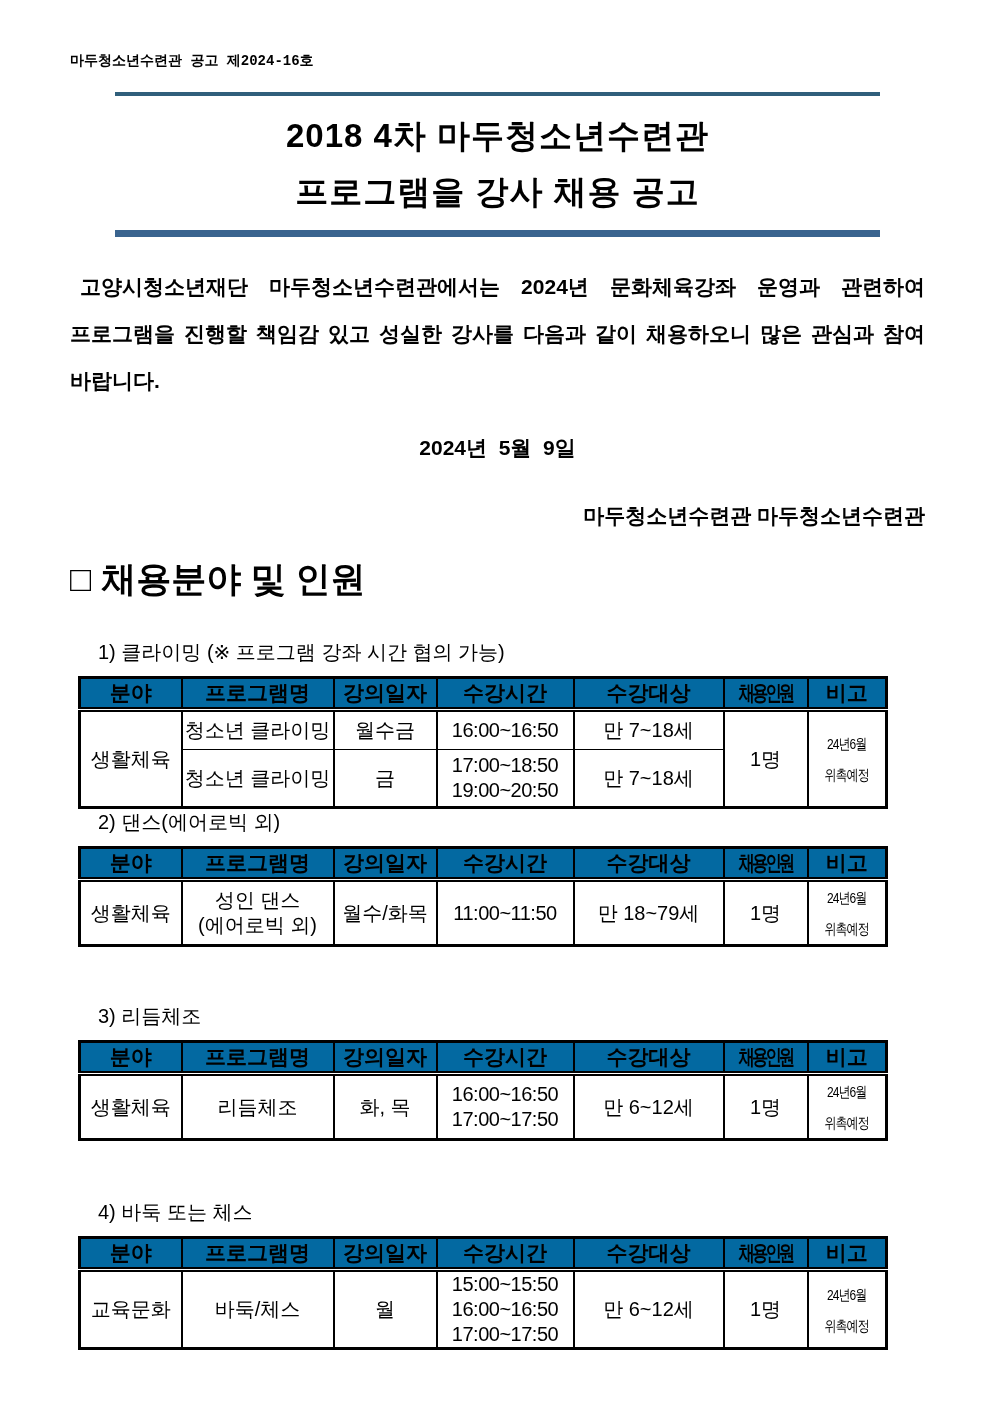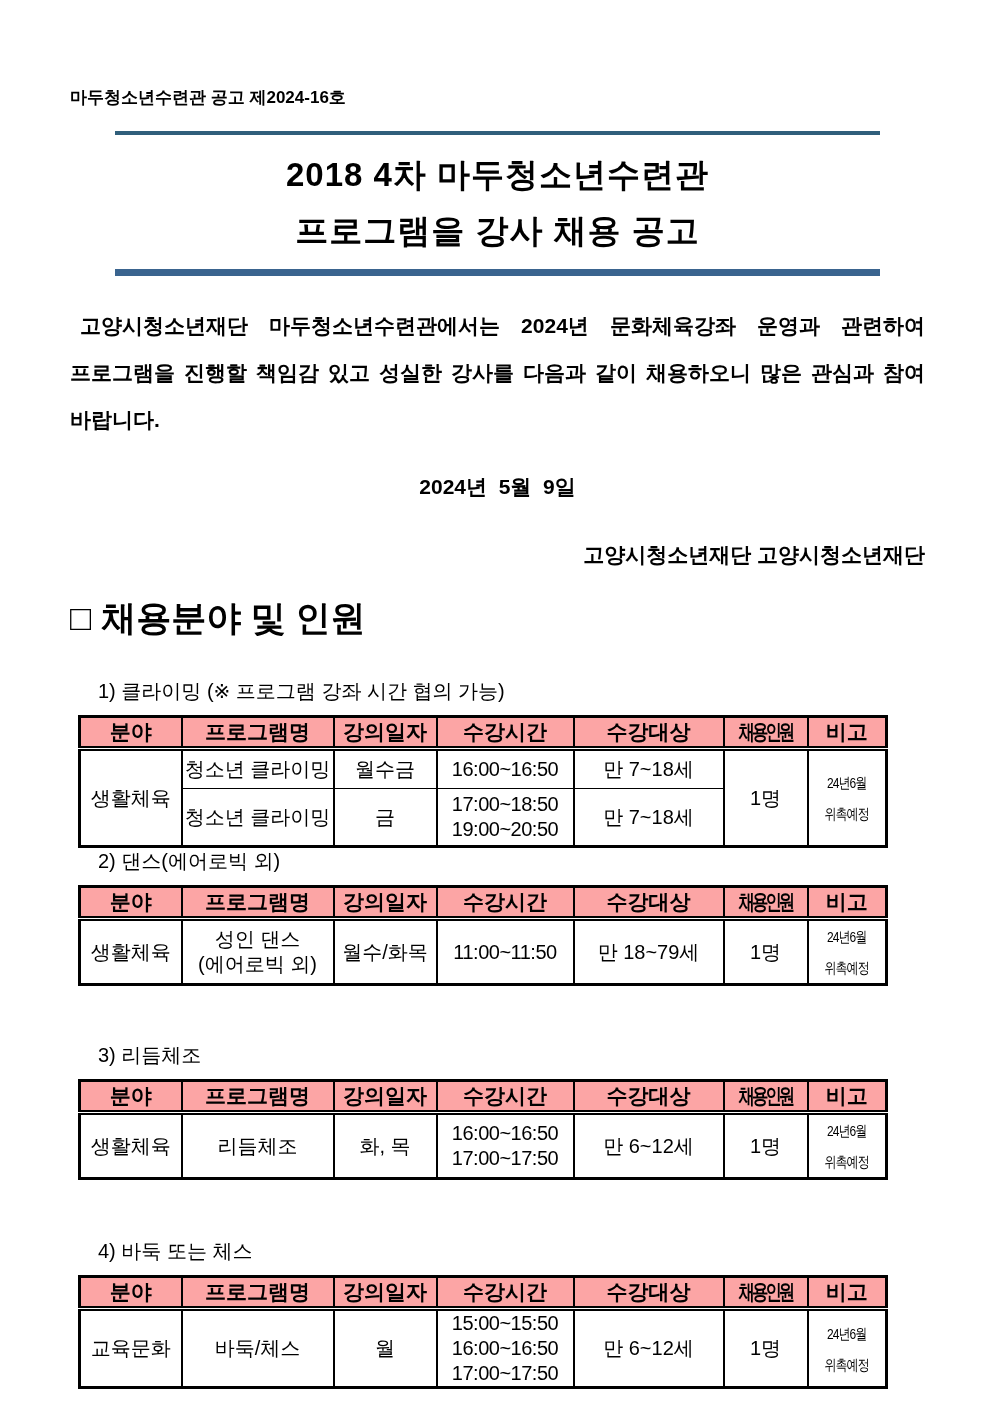--- a/index.html
+++ b/index.html
@@ -5,21 +5,21 @@
   * { margin: 0; padding: 0; box-sizing: border-box; }
   html, body { background: #ffffff; }
   body {
     width: 992px; height: 1403px;
     font-family: "Liberation Sans", "DejaVu Sans", sans-serif;
     color: #000;
     overflow: hidden;
   }
   .page { width: 992px; height: 1403px; padding: 0 67px 0 70px; position: relative; }
 
-  .doc-number { margin-top: 86px; font-size: 17px; font-weight: 700; }
+  .doc-number { margin-top: 52px; font-size: 14px; font-weight: 700; font-family: Liberation Mono, monospace; }
 
   .title-wrap { margin: 22px 0 0 45px; width: 765px; }
   .rule-top { height: 4px; border-top: 2px solid #305F7B; border-bottom: 2px solid #305F7B; }
   .rule-bottom { height: 3px; border-top: 1px solid #3A648F; border-bottom: 6px solid #3A648F; }
   .main-title { text-align: center; padding: 12px 0 10px 0; }
   .main-title .line { font-size: 33px; font-weight: 800; line-height: 56px; letter-spacing: 1px; }
 
   .intro {
     margin-top: 26px; font-size: 21px; font-weight: 700; line-height: 47px;
     text-align: justify; word-break: keep-all; text-indent: 10px;
@@ -42,21 +42,21 @@
     border-collapse: collapse;
     table-layout: fixed;
     border: 3px solid #000;
   }
   table.t th, table.t td {
     border: 2px solid #000;
     text-align: center; vertical-align: middle;
     overflow: hidden;
   }
   table.t th {
-    background: #fca5a5;
+    background: #0369a1;
     font-size: 21px; font-weight: 700;
     height: 31px;
     border-bottom: 5px double #000;
   }
   table.t td { font-size: 20px; font-weight: 400; border-top-width: 1px; border-bottom-width: 1px; }
   td.cat { font-size: 22px; font-weight: 800; }
   td.headcount { font-size: 21px; }
   .pre { white-space: pre-line; line-height: 25px; }
   .time { white-space: pre-line; line-height: 25px; letter-spacing: -0.5px; }
   .squeeze-h { display: inline-block; white-space: nowrap; letter-spacing: -0.18em; transform: scaleX(0.78); transform-origin: center; }
@@ -83,21 +83,21 @@
       <div class="line">2018 4차 마두청소년수련관</div>
       <div class="line">프로그램을 강사 채용 공고</div>
     </div>
     <div class="rule-bottom"></div>
   </div>
 
   <p class="intro">고양시청소년재단 마두청소년수련관에서는 2024년 문화체육강좌 운영과 관련하여 프로그램을 진행할 책임감 있고 성실한 강사를 다음과 같이 채용하오니 많은 관심과 참여 바랍니다.</p>
 
   <div class="date-line">2024년  5월  9일</div>
 
-  <div class="org-line">고양시청소년재단 고양시청소년재단</div>
+  <div class="org-line">마두청소년수련관 마두청소년수련관</div>
 
   <div class="section-heading">
     <span class="bullet">□</span><span>채용분야 및 인원</span>
   </div>
 
   <div class="item-label mt1">1) 클라이밍 (※ 프로그램 강좌 시간 협의 가능)</div>
   <table class="t">
     <colgroup>
       <col style="width:102px">
         <col style="width:152px">

